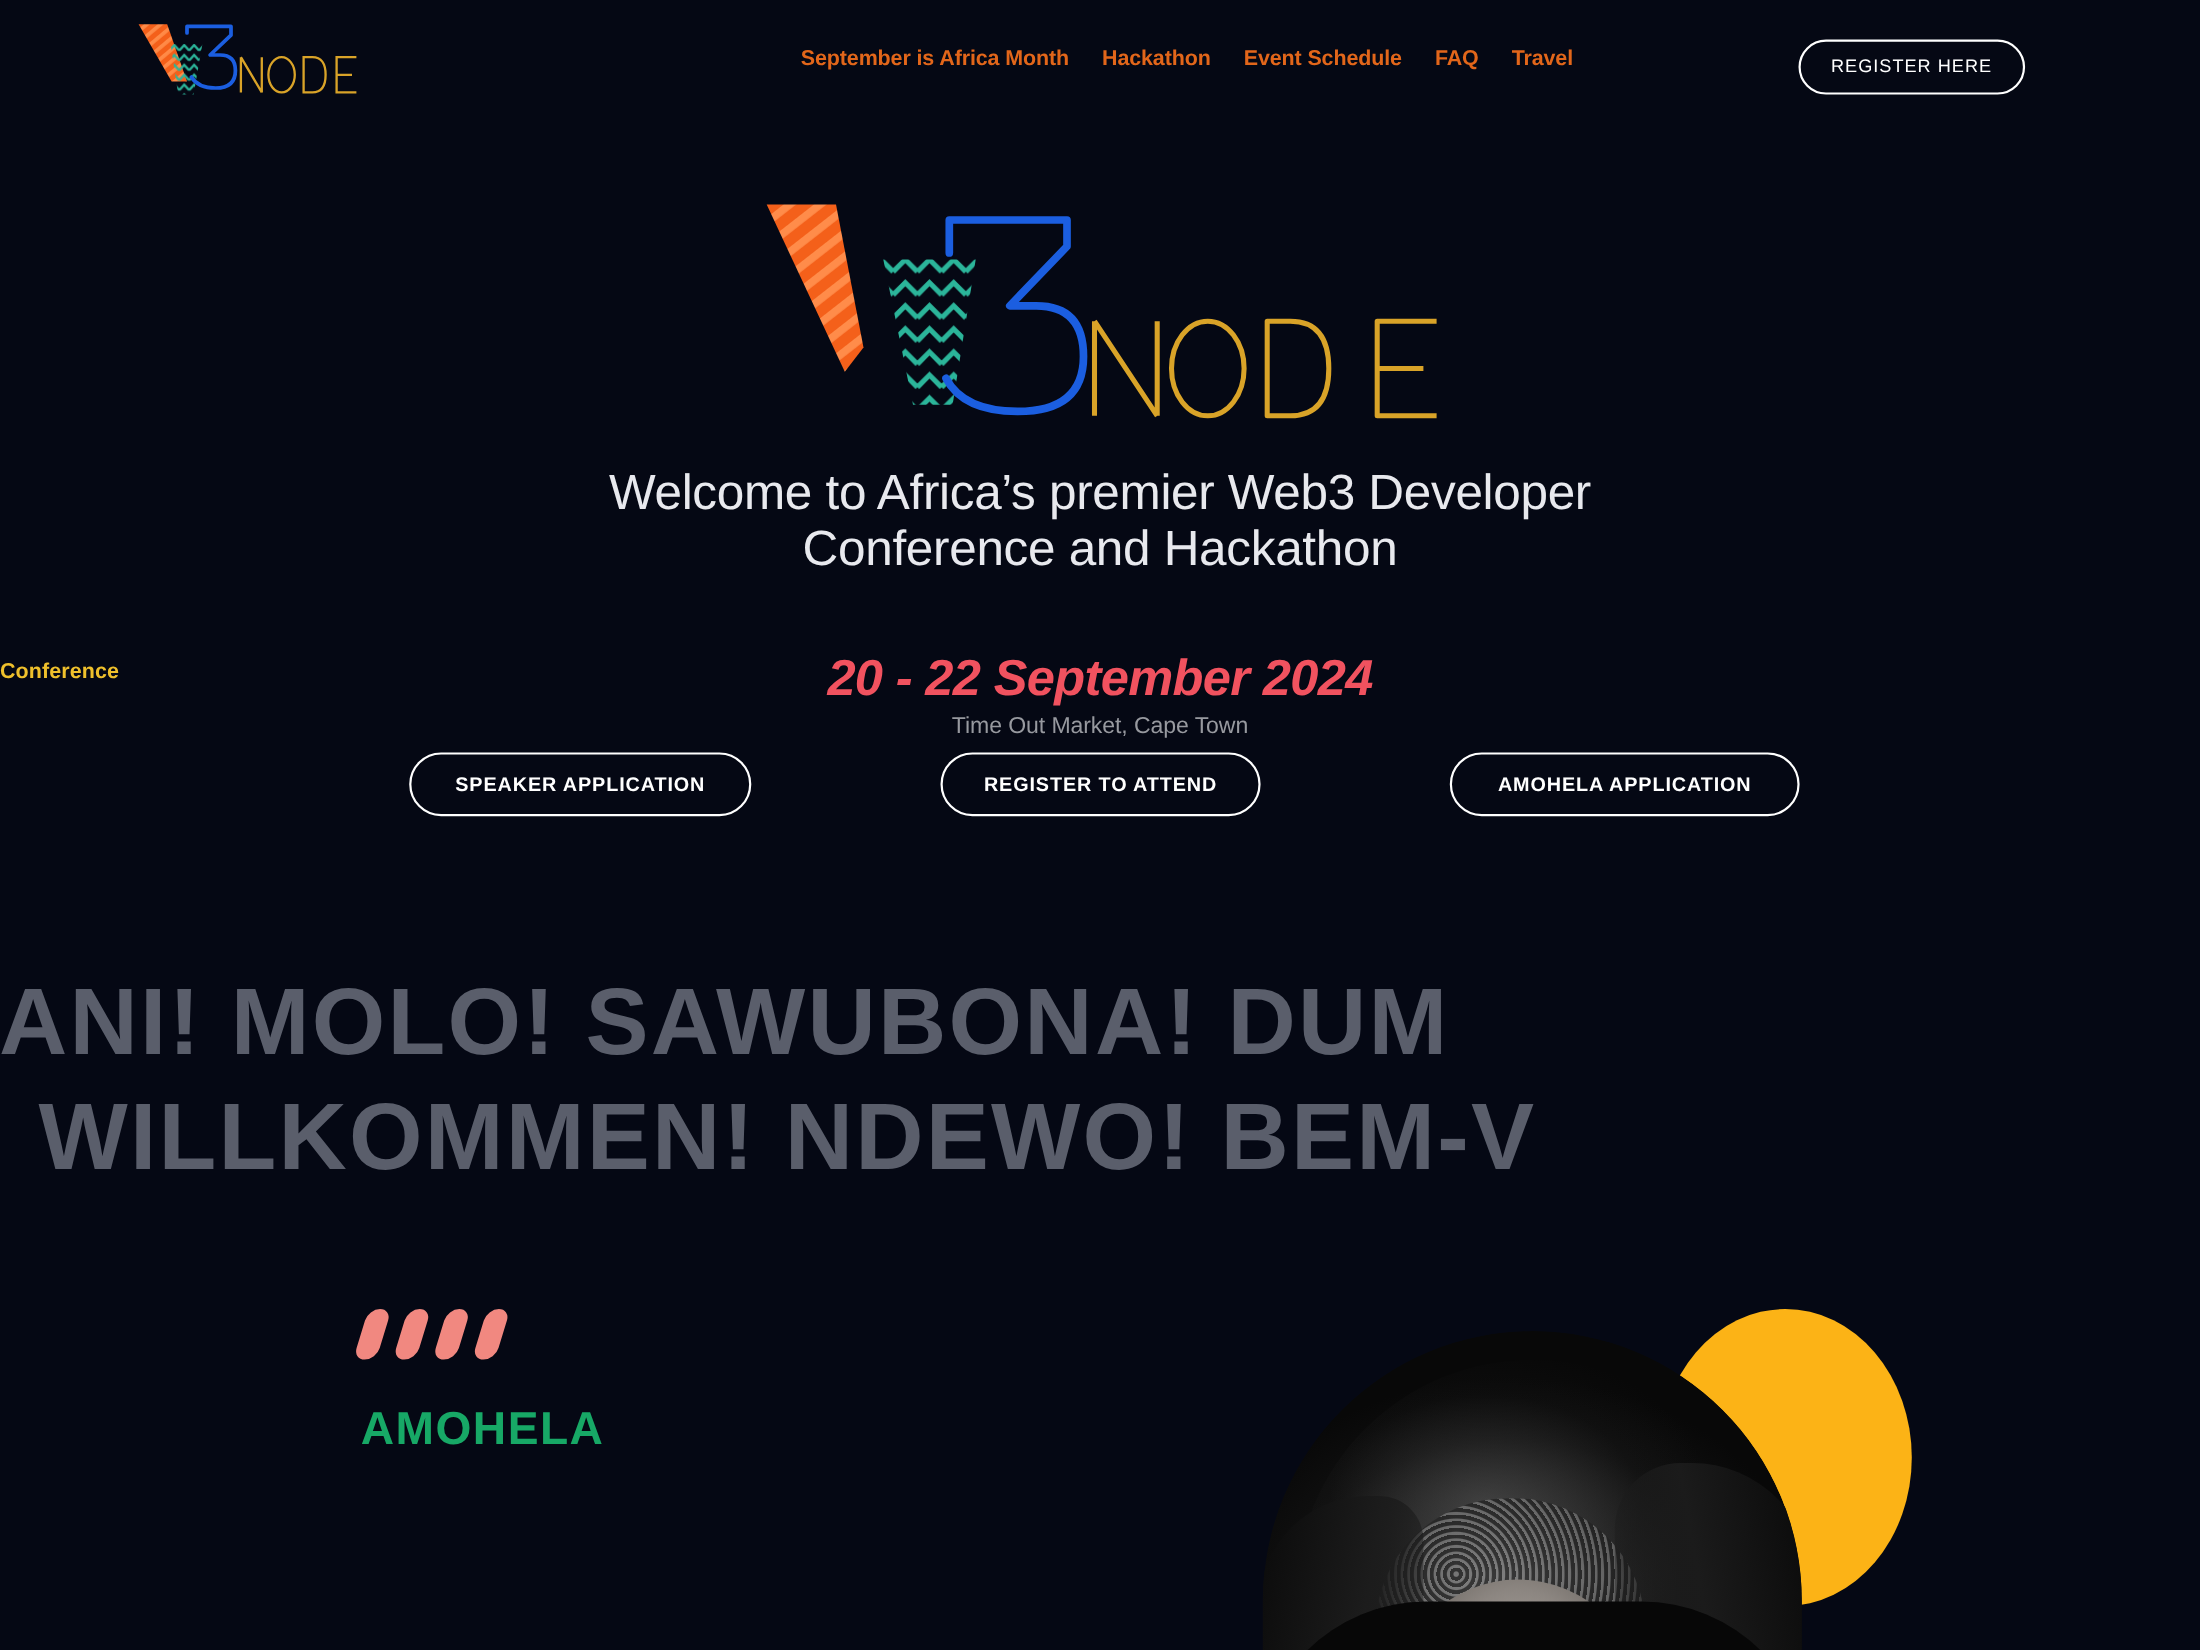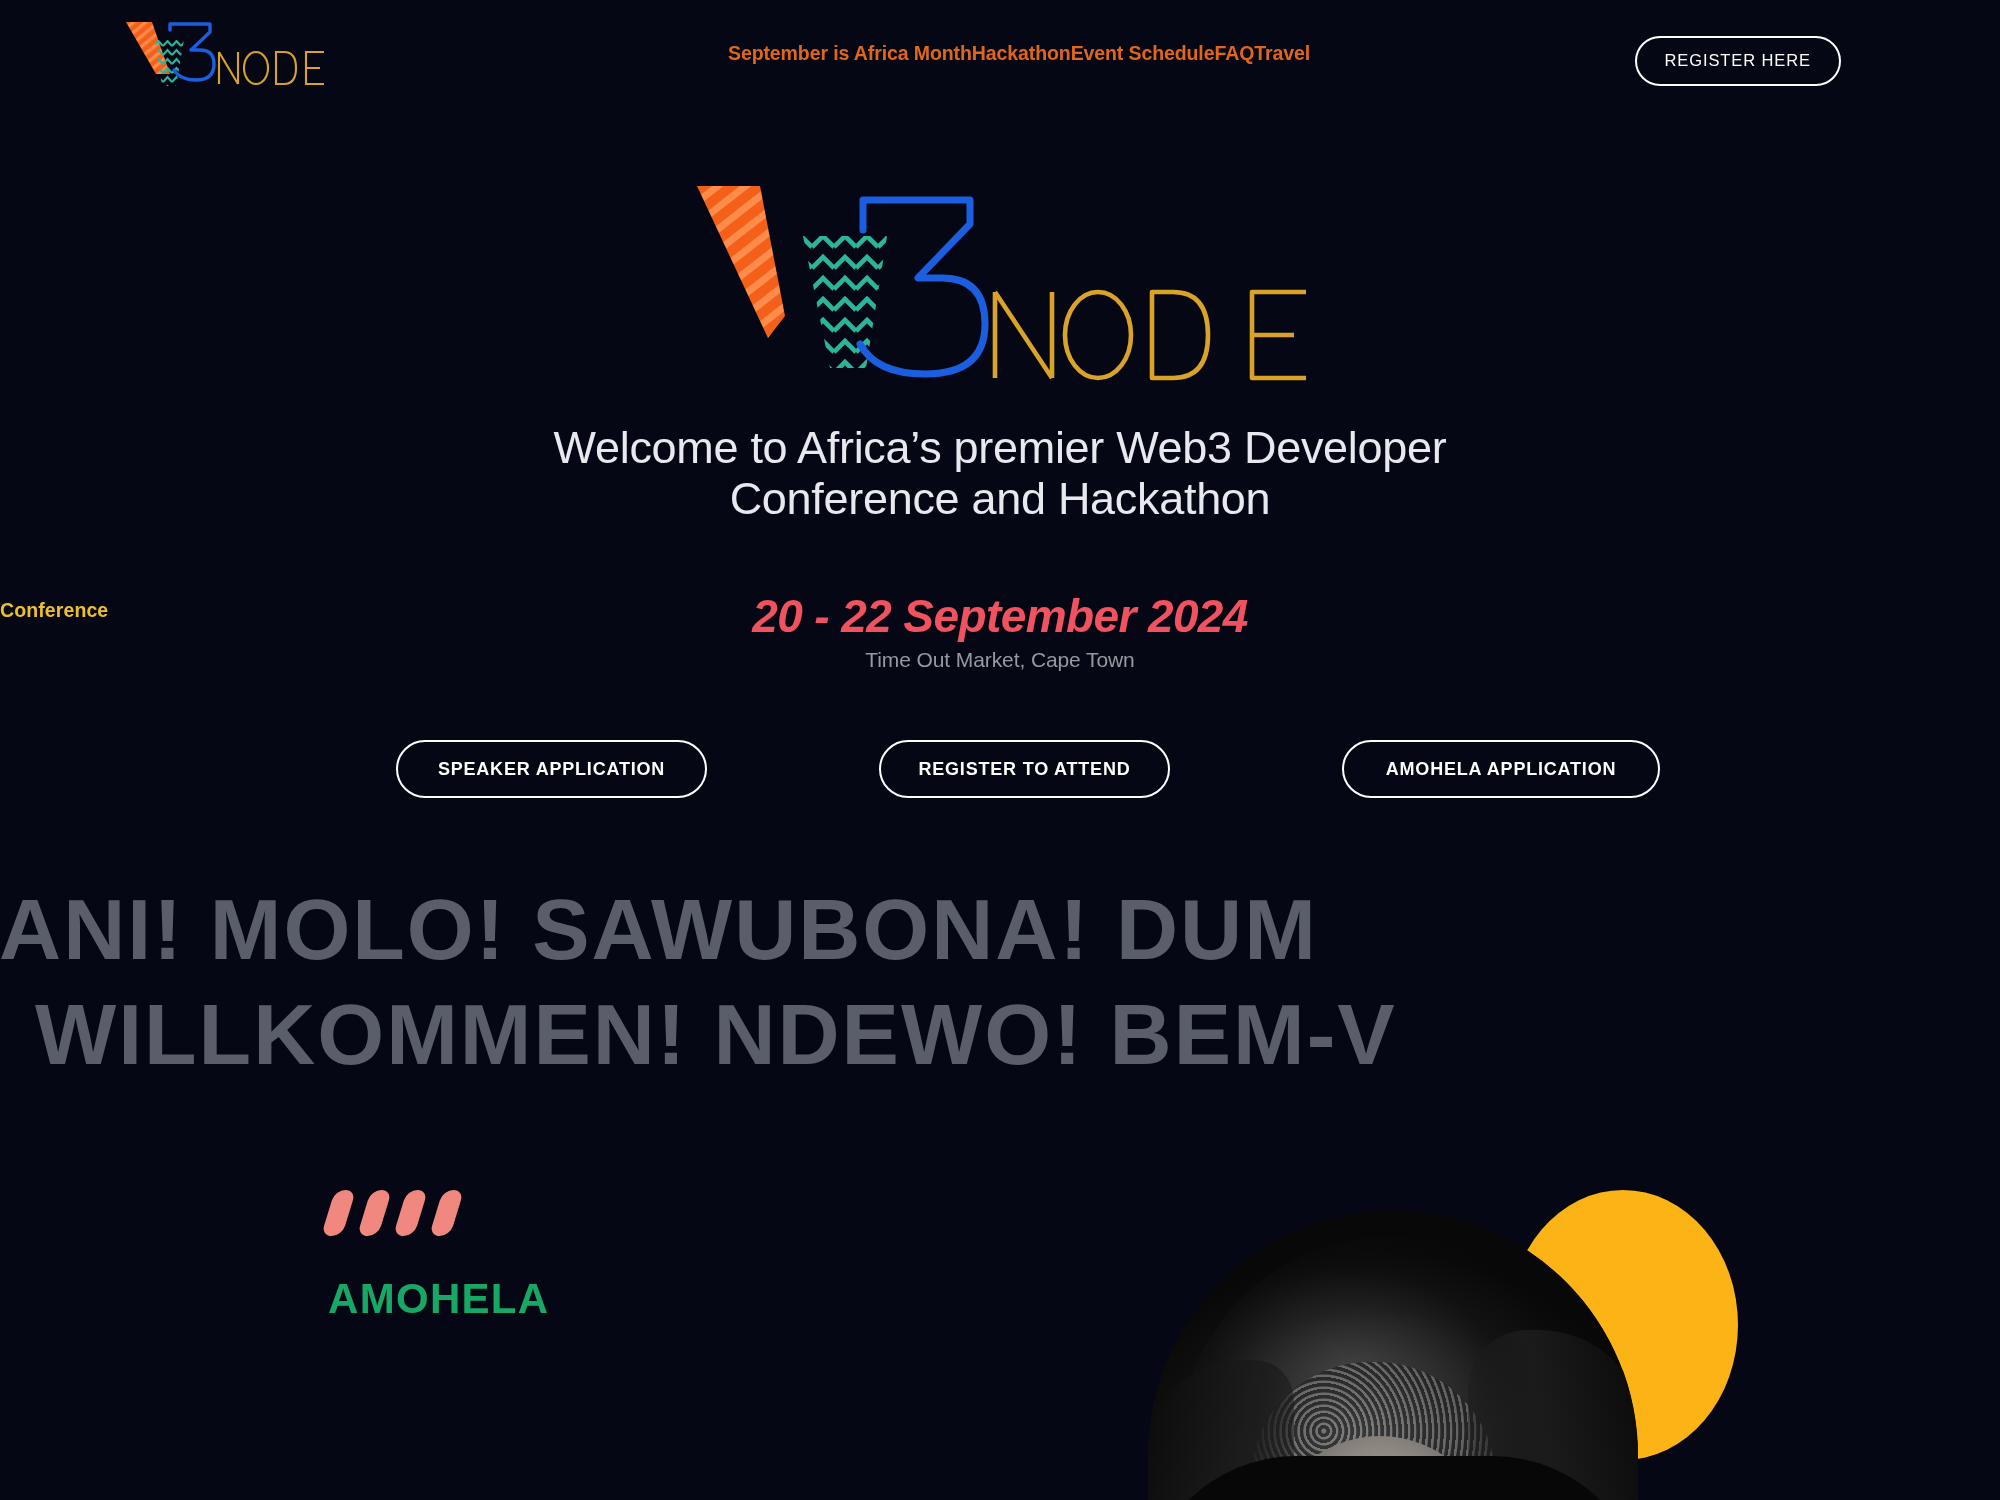--- a/index.html
+++ b/index.html
@@ -15,21 +15,21 @@
   .header {
     position:absolute; top:0; left:0; width:2000px; height:122px;
     display:flex; align-items:center;
   }
   .header-logo {
     position:absolute; left:118px; top:12px;
     width:212px; height:78px;
   }
   .nav {
     position:absolute; left:728px; top:42px;
-    display:flex; align-items:center; 
+    display:flex; align-items:center; gap:30px;
   }
   .nav-item {
     color:#E2661A; font-size:19.5px; font-weight:bold;
     letter-spacing:-0.1px; white-space:nowrap; cursor:pointer;
   }
   .register-here {
     position:absolute; right:159px; top:36px;
     border:2px solid #ffffff; border-radius:40px;
     padding:13px 28px 14px 28px;
     color:#ffffff; font-size:16.5px; font-weight:normal;
@@ -56,21 +56,21 @@
   .conf-date {
     position:absolute; left:0; top:589px; width:2000px; text-align:center;
     color:#F1525F; font-size:46px; font-weight:bold; letter-spacing:-0.6px;font-style:italic;
   }
   .conf-venue {
     position:absolute; left:0; top:648px; width:2000px; text-align:center;
     color:#97999F; font-size:21px; font-weight:500; letter-spacing:-0.1px;
   }
 
   
-  .cta-row { position:absolute; left:0; top:740px; width:1903px; height:60px;margin-left:24px; }
+  .cta-row { position:absolute; left:0; top:684px; width:1903px; height:60px; }
   .cta-btn {
     position:absolute; top:0; height:58px;
     border:2px solid #ffffff; border-radius:40px;
     display:flex; align-items:center; justify-content:center;
     color:#ffffff; font-size:18px; font-weight:bold; letter-spacing:0.8px;
     background:transparent; cursor:pointer; white-space:nowrap;
   }
   .cta-1 { left:372px; width:311px; }
   .cta-2 { left:855px; width:291px; }
   .cta-3 { left:1318px; width:318px; }

